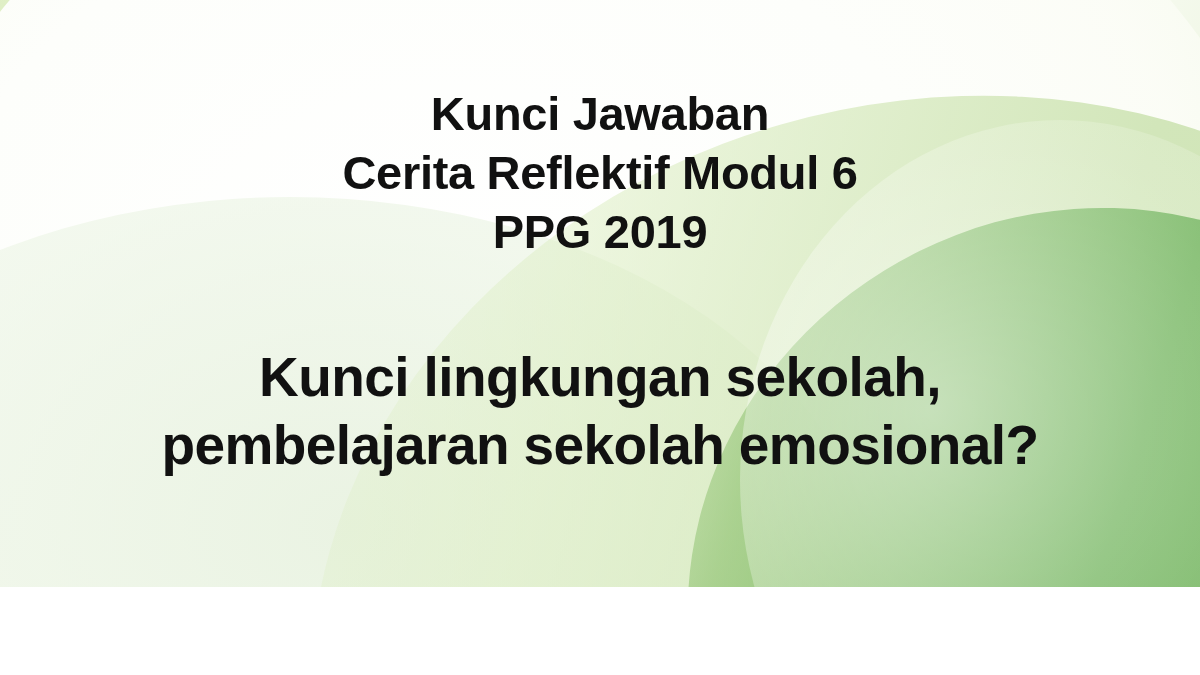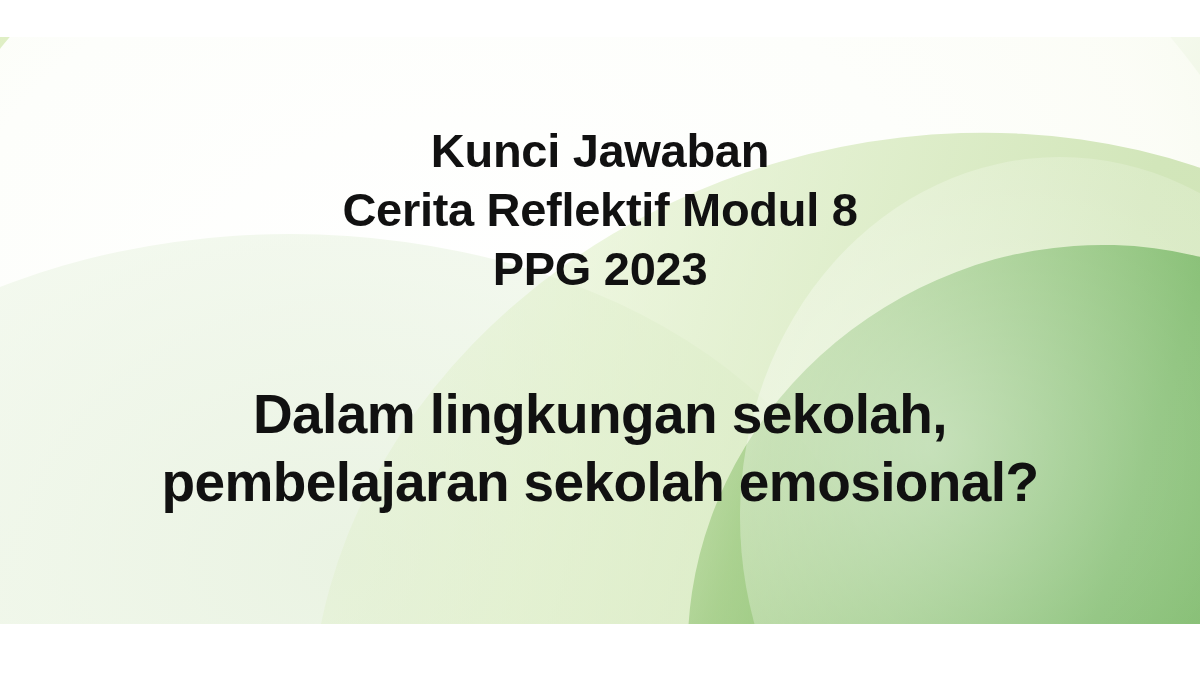--- a/index.html
+++ b/index.html
@@ -9,21 +9,20 @@
     background: #ffffff;
   }
 
   #slide {
     position: relative;
     width: 1200px;
     height: 587px;
     overflow: hidden;
     font-family: "Liberation Sans", "DejaVu Sans", sans-serif;
     background: #fef9c3;
-    margin-top: 37px;
   }
 
   
   .bg-layer {
     position: absolute;
     pointer-events: none;
   }
 
   
   #bg-base {
@@ -190,23 +189,23 @@
   <div class="bg-layer" id="bg-white-ellipse"></div>
   <div class="bg-layer" id="bg-bottomleft"></div>
   <div class="bg-layer" id="bg-sweep-light"></div>
   <div class="bg-layer" id="bg-corner-green"></div>
   <div class="bg-layer" id="bg-right-gloss"></div>
 
   <div id="content">
 
     <div id="title-block">
       <div class="text-line">Kunci Jawaban</div>
-      <div class="text-line">Cerita Reflektif Modul 8</div>
-      <div class="text-line">PPG 2023</div>
+      <div class="text-line">Cerita Reflektif Modul 6</div>
+      <div class="text-line">PPG 2019</div>
     </div>
 
     <div id="question-block">
-      <div class="text-line">Dalam lingkungan sekolah,</div>
+      <div class="text-line">Kunci lingkungan sekolah,</div>
       <div class="text-line">pembelajaran sekolah emosional?</div>
     </div>
 
   </div>
 </div>
 
 </body></html>

